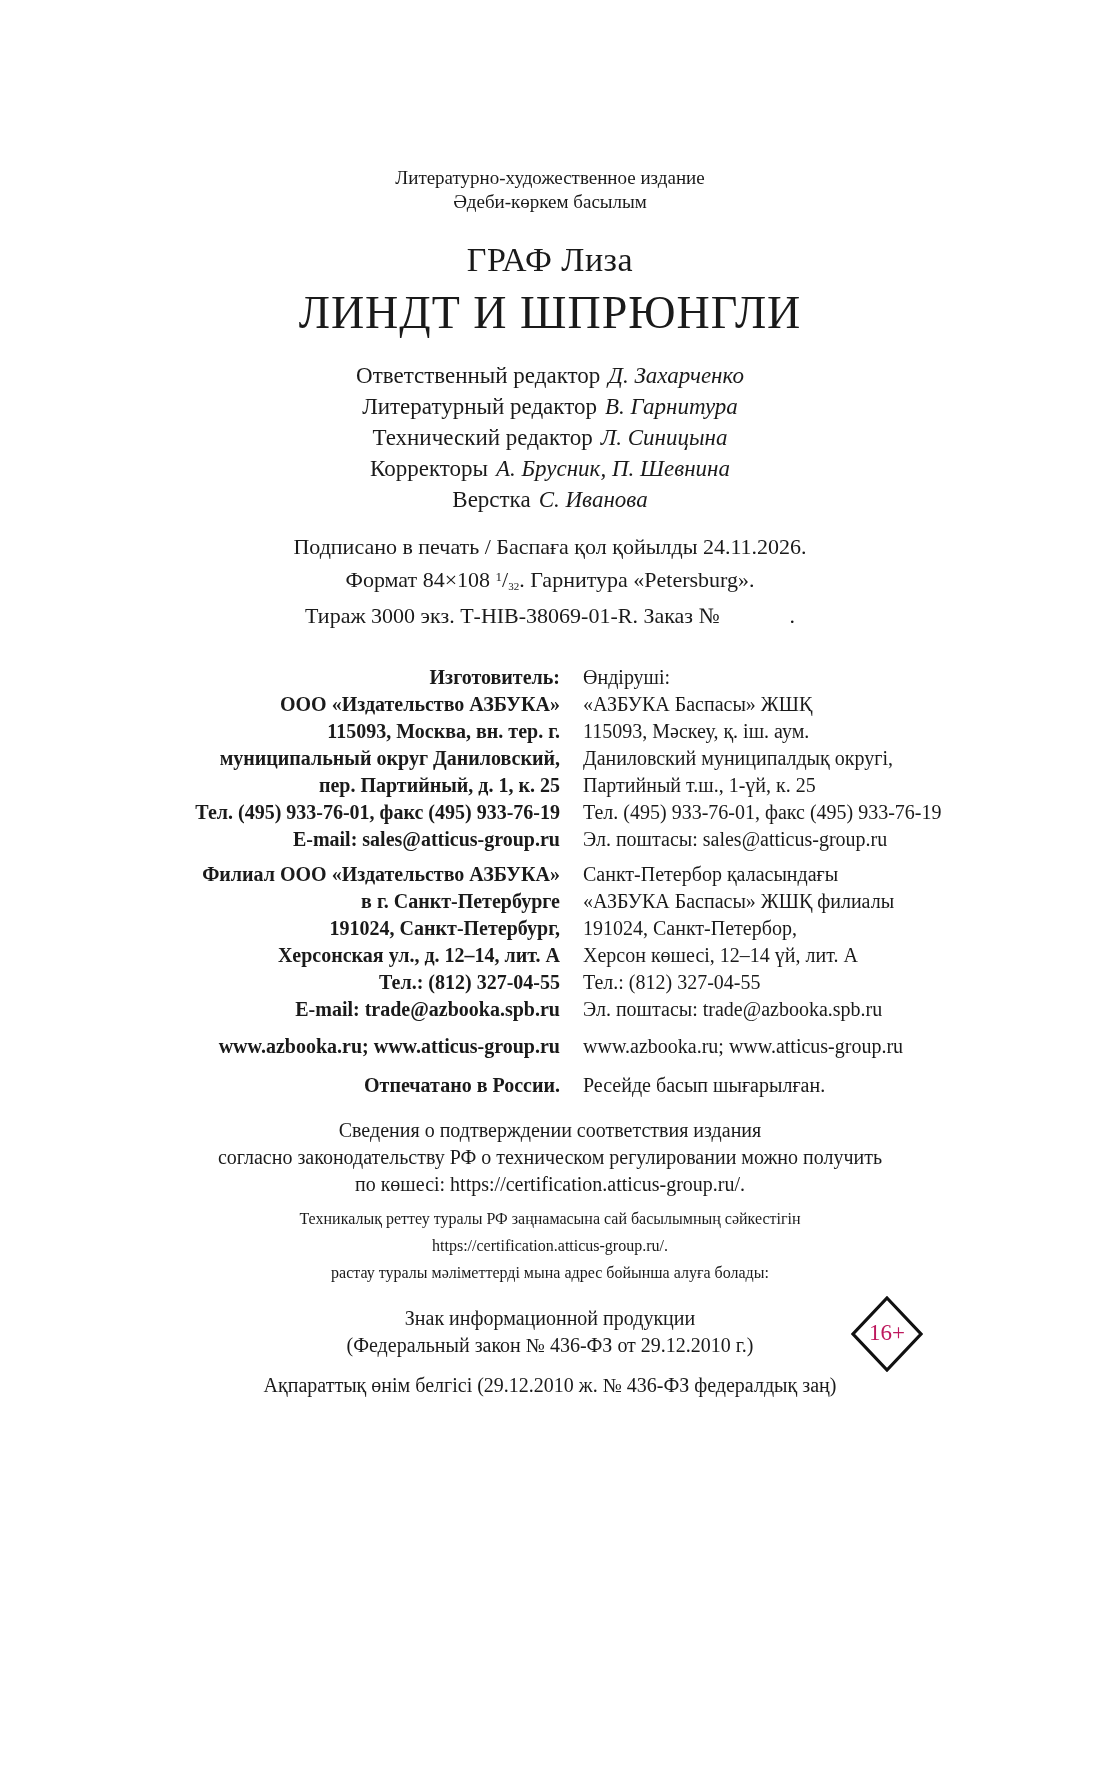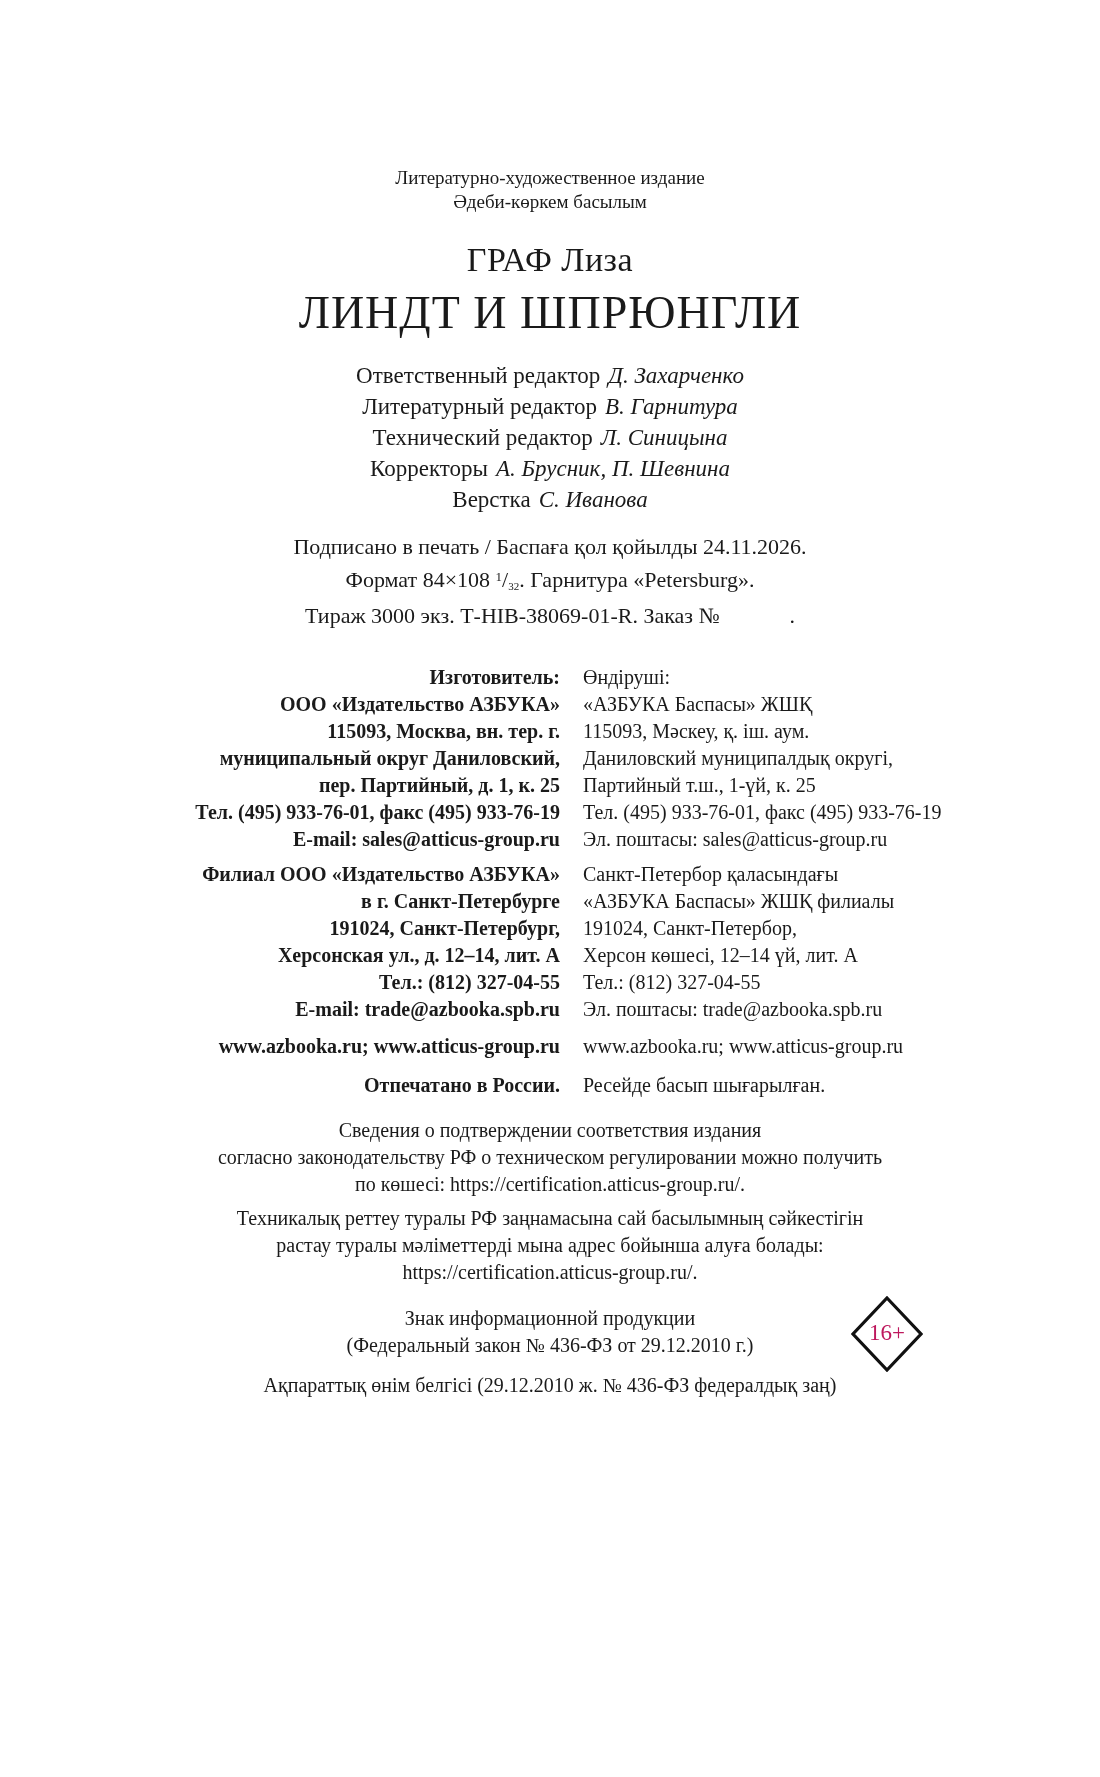--- a/index.html
+++ b/index.html
@@ -84,21 +84,21 @@
     .websites { top: 1033px; height: 30px; }
     .printed { top: 1072px; height: 30px; }
 
     .cert-ru {
       top: 1117px;
       font-size: 20px;
       line-height: 27px;
     }
     .cert-kz {
       top: 1205px;
-      font-size: 20px;
+      font-size: 16px;
       line-height: 27px;
     }
     .info-sign {
       top: 1305px;
       font-size: 20px;
       line-height: 27px;
     }
     .info-sign-kz {
       top: 1372px;
       font-size: 20px;
@@ -215,22 +215,22 @@
     <div class="col-right">Ресейде басып шығарылған.</div>
   </div>
 
   <div class="block center cert-ru">
     <div>Сведения о подтверждении соответствия издания</div>
     <div>согласно законодательству РФ о техническом регулировании можно получить</div>
     <div>по көшесі: https://certification.atticus-group.ru/.</div>
   </div>
   <div class="block center cert-kz">
     <div>Техникалық реттеу туралы РФ заңнамасына сай басылымның сәйкестігін</div>
+    <div>https://certification.atticus-group.ru/.</div>
     <div>растау туралы мәліметтерді мына адрес бойынша алуға болады:</div>
-    <div>https://certification.atticus-group.ru/.</div>
   </div>
 
   <div class="block center info-sign">
     <div>Знак информационной продукции</div>
     <div>(Федеральный закон № 436-ФЗ от 29.12.2010 г.)</div>
   </div>
 
   <div class="age-badge">
     <svg viewBox="0 0 72 76">
       <polygon points="36,2 70,38 36,74 2,38" fill="#ffffff" stroke="#111111" stroke-width="3.2" stroke-linejoin="miter"></polygon>

